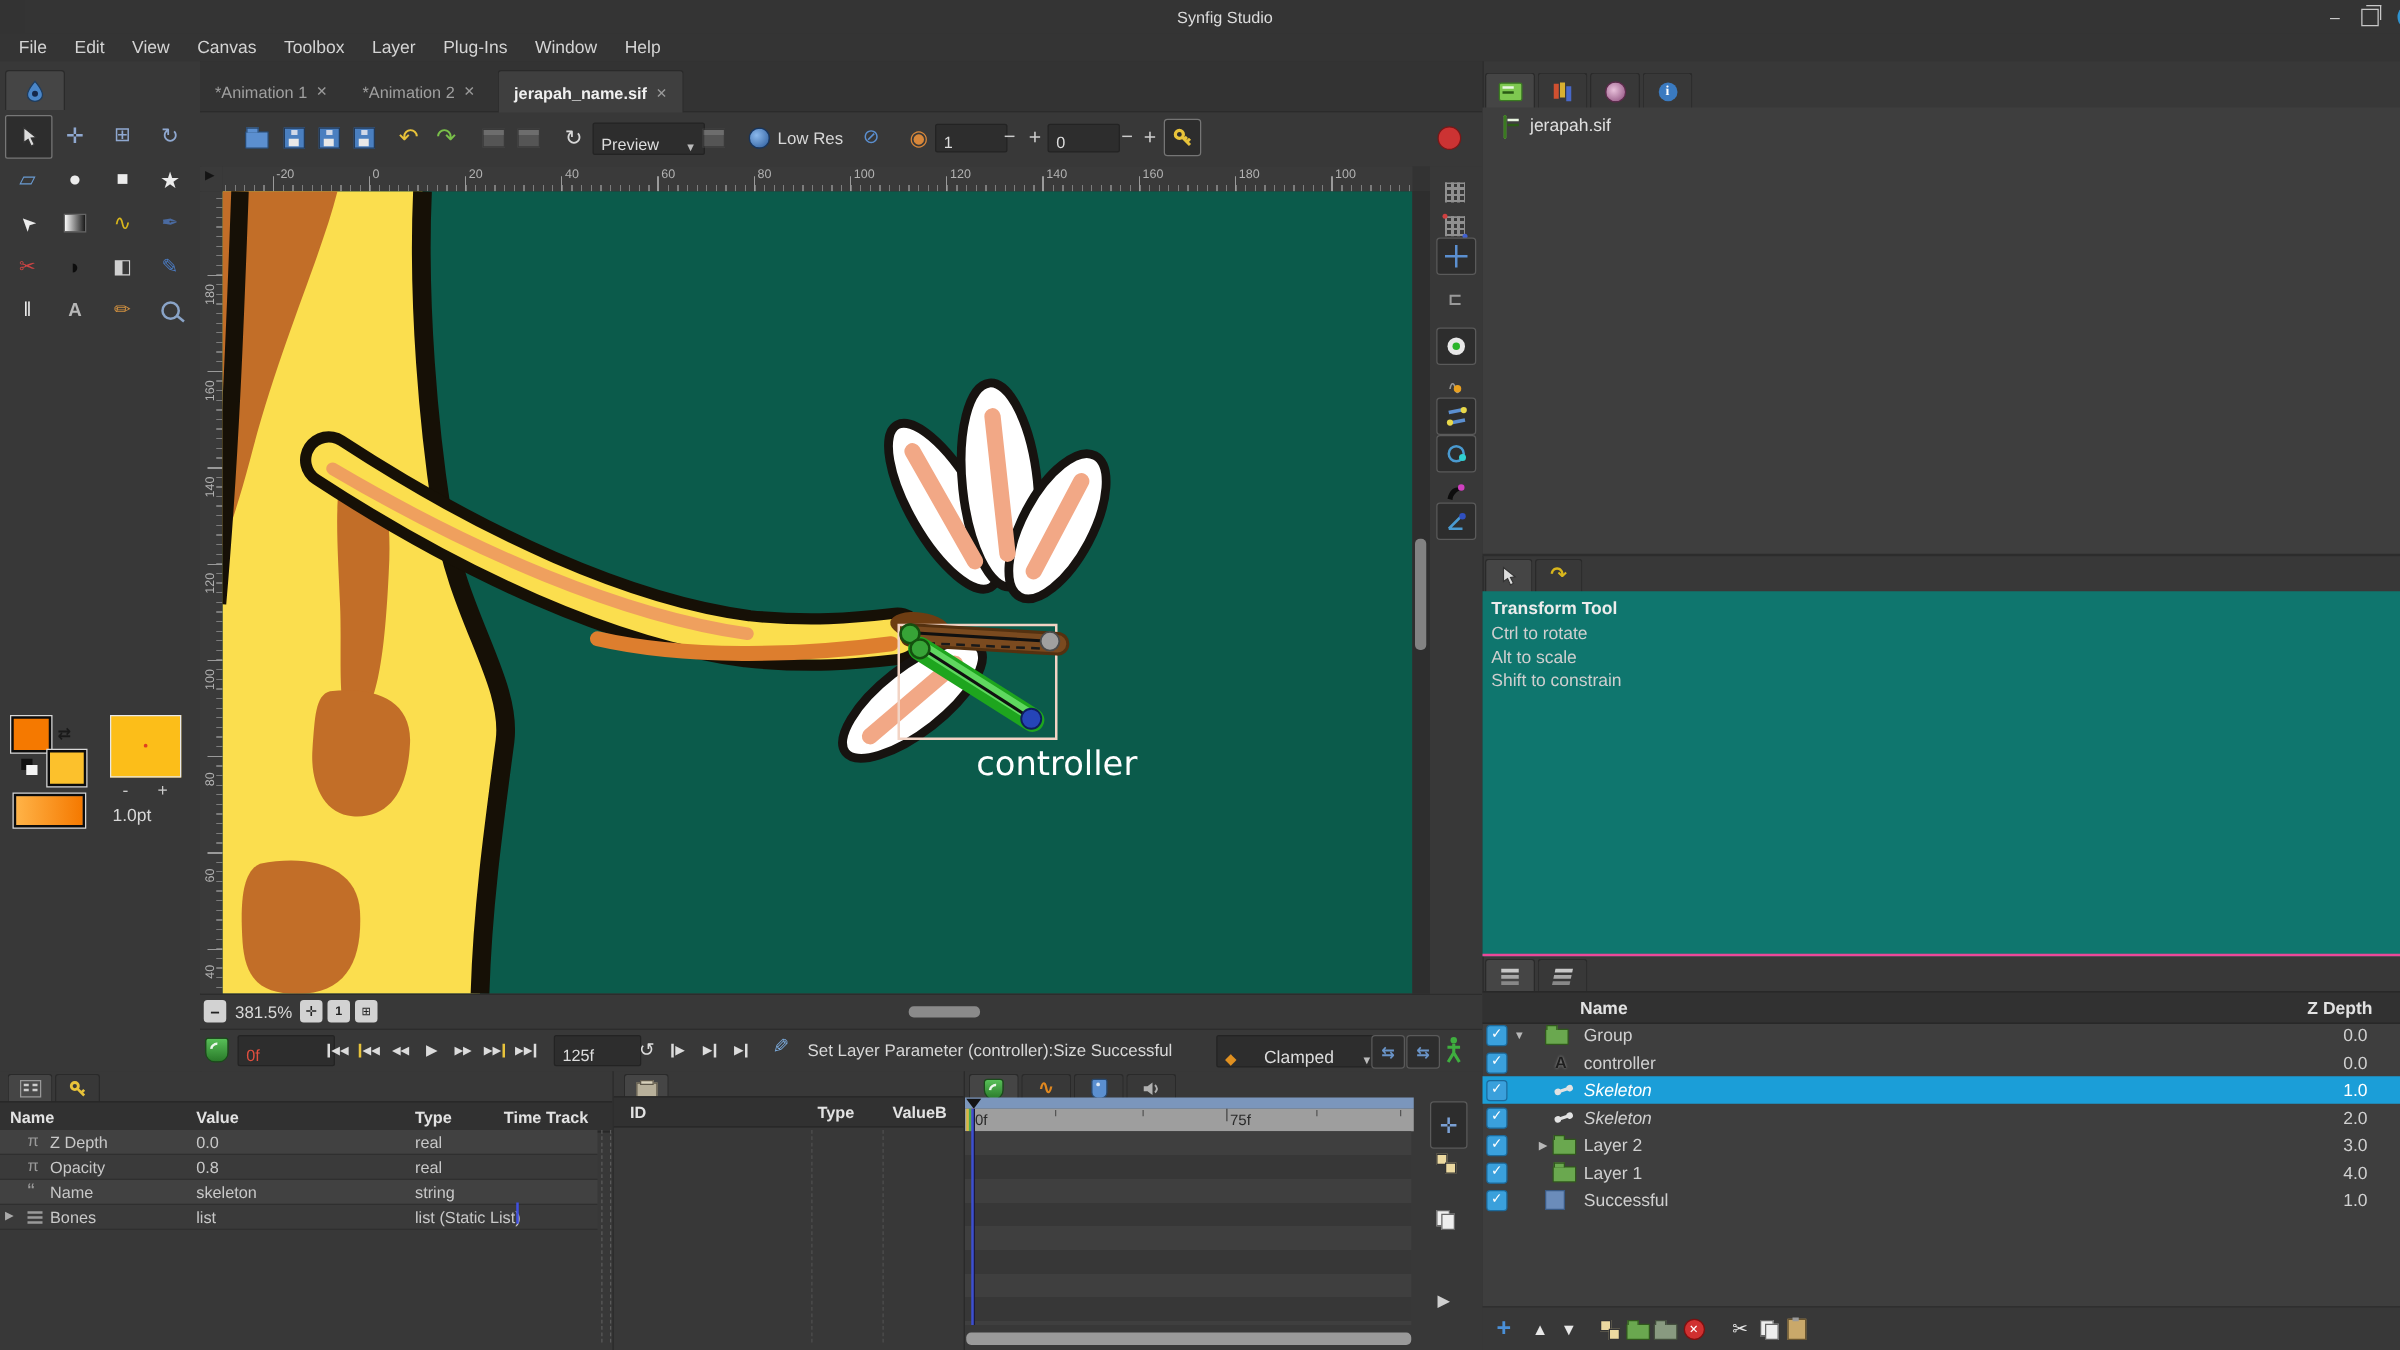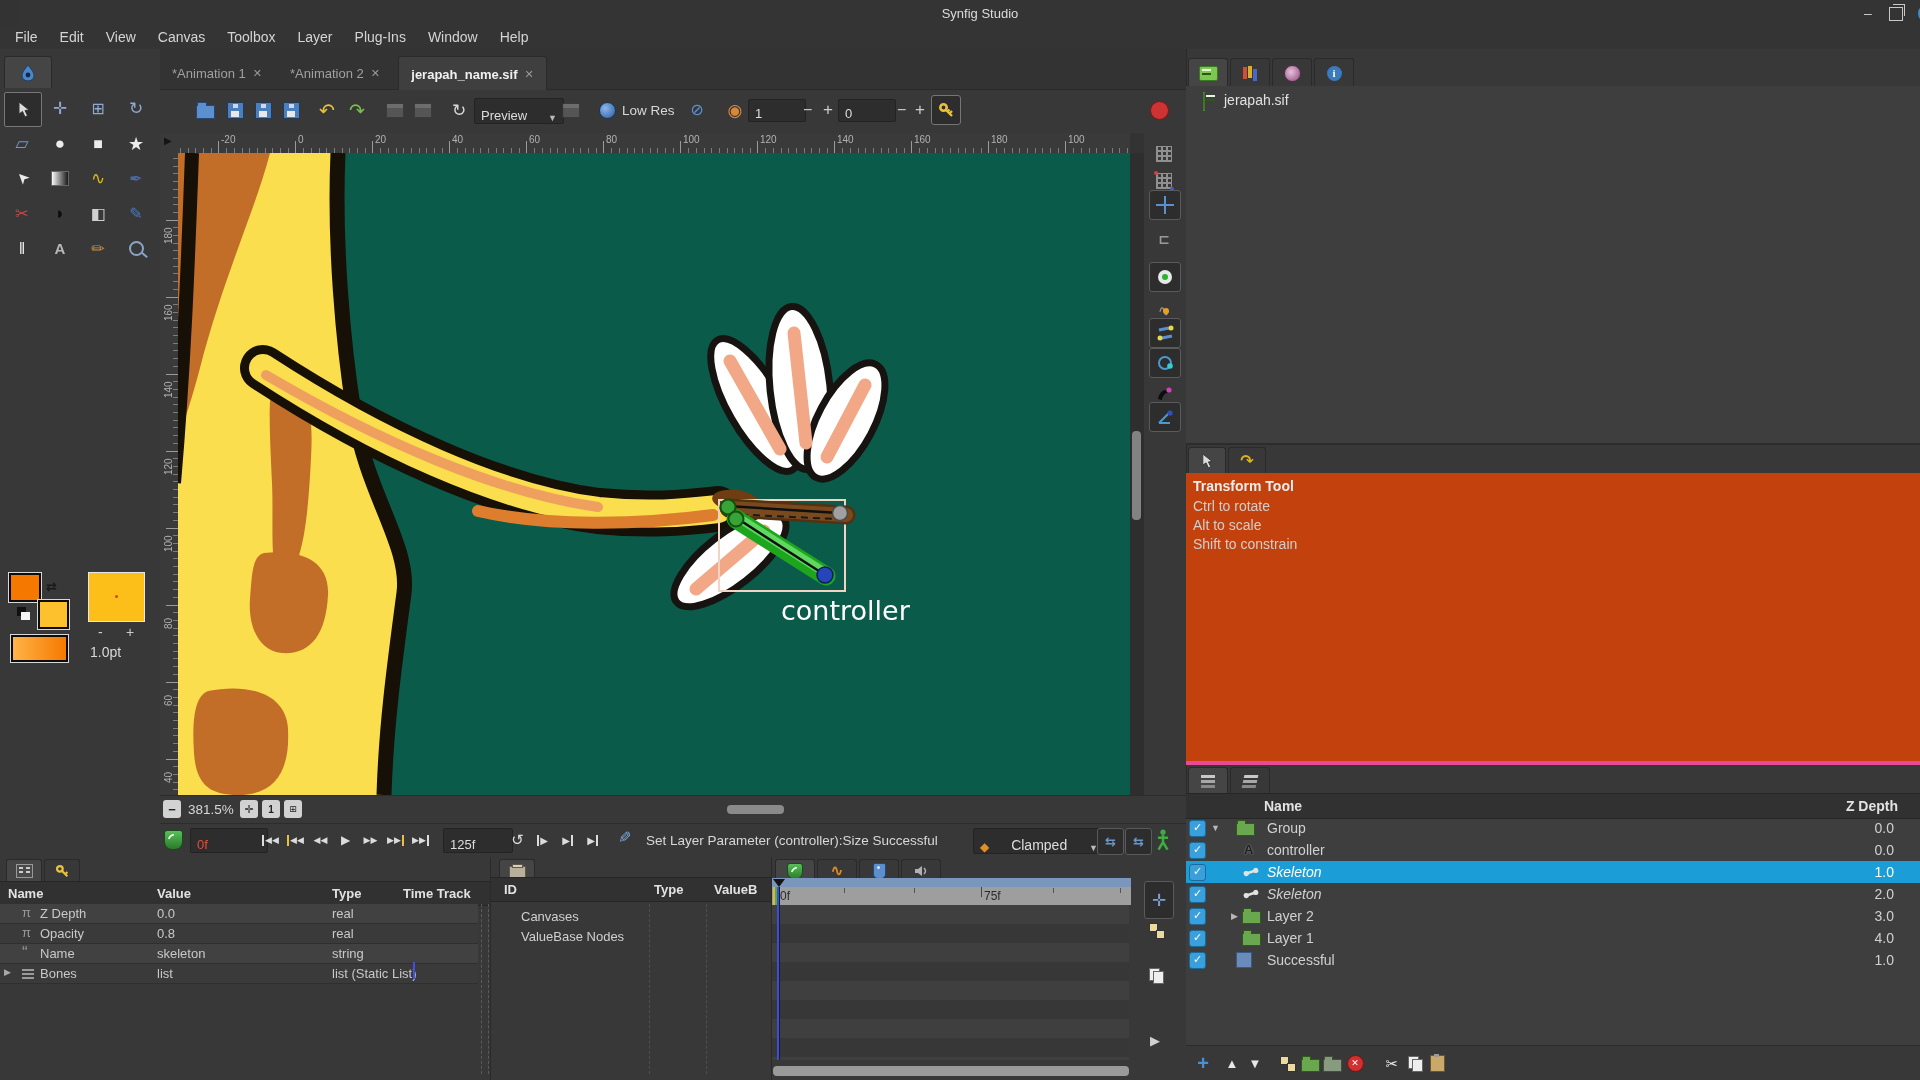--- a/index.html
+++ b/index.html
@@ -513,24 +513,20 @@
 
 <div class="abs panel" style="left:490px;top:857px;width:281px;height:223px;background:#383838;border-left:1px solid #2a2a2a;box-sizing:border-box;">
   <div class="abs tabbox" style="left:8px;top:2px;width:34px;height:22px;">
       <span class="icbox"></span>
     </div>
   <div class="abs hdr" style="left:0;top:20px;width:281px;height:23px;line-height:23px;">
     <span class="abs" style="left:13px;">ID</span>
     <span class="abs" style="left:163px;">Type</span>
     <span class="abs" style="left:223px;">ValueB</span>
   </div>
-  <div class="abs" id="libraryrows" style="left:0;top:50px;width:281px;font-size:13px;">
-      <div style="height: 20px; line-height: 20px; padding-left: 30px; color: rgb(208, 208, 208);">Canvases</div>
-      <div style="height: 20px; line-height: 20px; padding-left: 30px; color: rgb(208, 208, 208);">ValueBase Nodes</div>
-    </div>
   <div class="abs" style="left:158px;top:47px;height:170px;border-left:1px dashed #4e4e4e;"></div>
   <div class="abs" style="left:215px;top:47px;height:170px;border-left:1px dashed #4e4e4e;"></div>
 </div>
 
 <div class="abs panel" style="left:771px;top:857px;width:415px;height:223px;background:#383838;border-left:1px solid #2a2a2a;box-sizing:border-box;">
   <div class="abs tabbox" style="left:3px;top:2px;width:38px;height:22px;">
       <span class="icshield"></span>
     </div>
   <div class="abs tabbox inact" style="left:45px;top:2px;width:38px;height:22px;">
       <span class="glyph" style="color:#e08820;font-size:16px;font-weight:bold;">∿</span>
@@ -589,21 +585,21 @@
 </div>
 
 <div class="abs tabbox" style="left:1188px;top:447px;width:36px;height:26px;">
   <svg width="14" height="16" viewBox="0 0 15 17">
     <path d="M3 1 L3 13 L6.5 10.5 L9 16 L11.5 14.5 L9 9.5 L13 9 Z" fill="#dcdcdc" stroke="#333" stroke-width="1"></path>
   </svg>
 </div>
 <div class="abs tabbox inact" style="left:1228px;top:447px;width:36px;height:26px;">
   <span class="glyph" style="color:#d8b61c;font-size:16px;font-weight:bold;">↷</span>
 </div>
-<div class="abs panel" style="left:1186px;top:473px;width:734px;height:292px;background:#c2410c;border-bottom:4px solid #ec4899;box-sizing:border-box;">
+<div class="abs panel" style="left:1186px;top:473px;width:734px;height:292px;background:#0f766e;border-bottom:2px solid #ec4899;box-sizing:border-box;">
   <div class="abs txt" style="left:7px;top:5px;font-size:14px;font-weight:bold;color:#ececec;">Transform Tool</div>
   <div class="abs" id="toolhints" style="left:7px;top:24px;font-size:14px;color:#cfcfcf;line-height:19px;">
       <div>Ctrl to rotate</div>
       <div>Alt to scale</div>
       <div>Shift to constrain</div>
     </div>
 </div>
 
 <div class="abs tabbox" style="left:1188px;top:767px;width:38px;height:26px;">
     <span class="icstack"></span>

